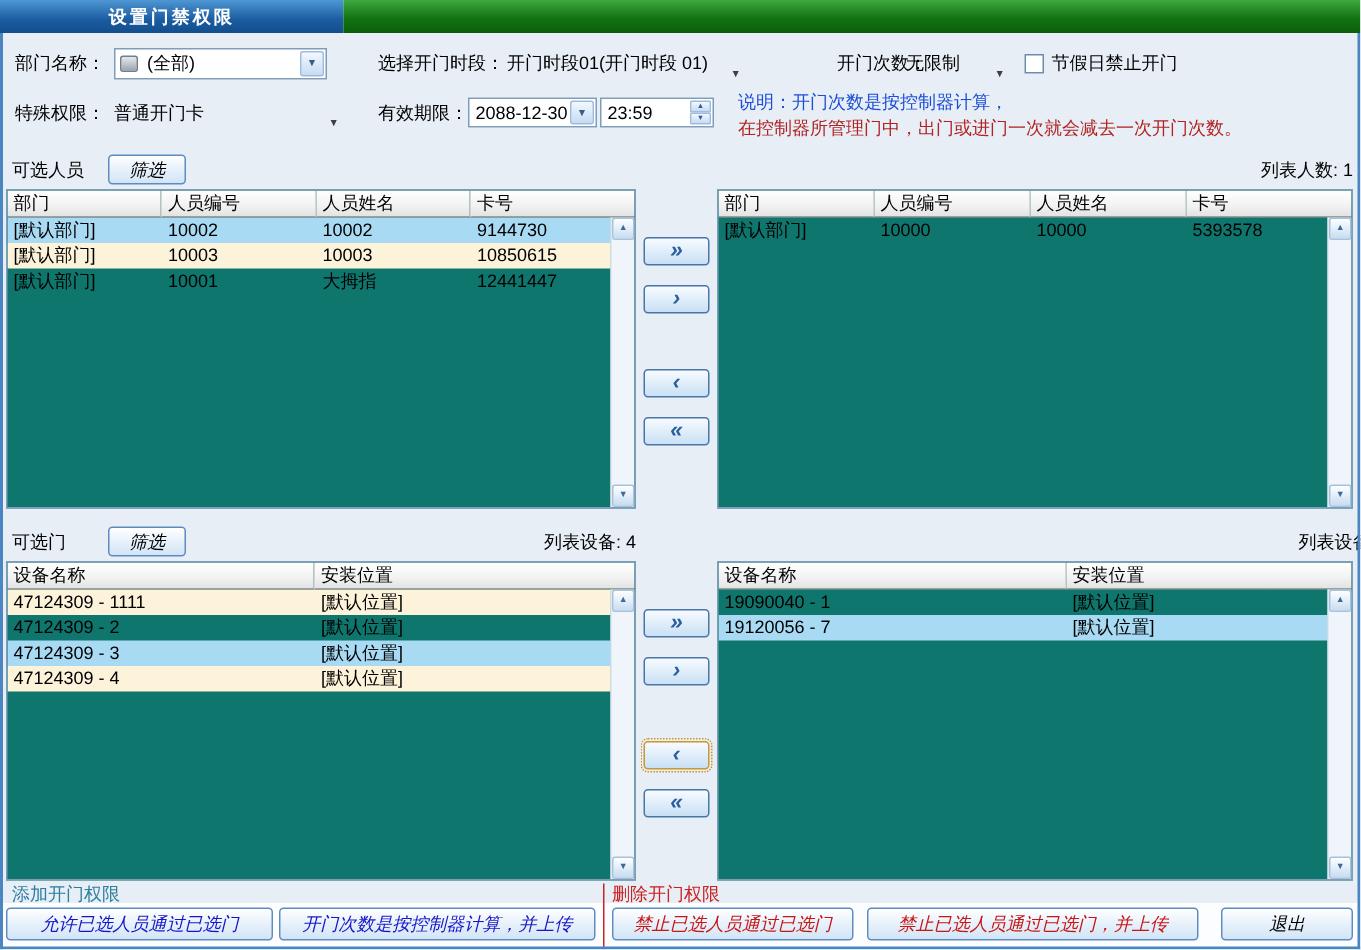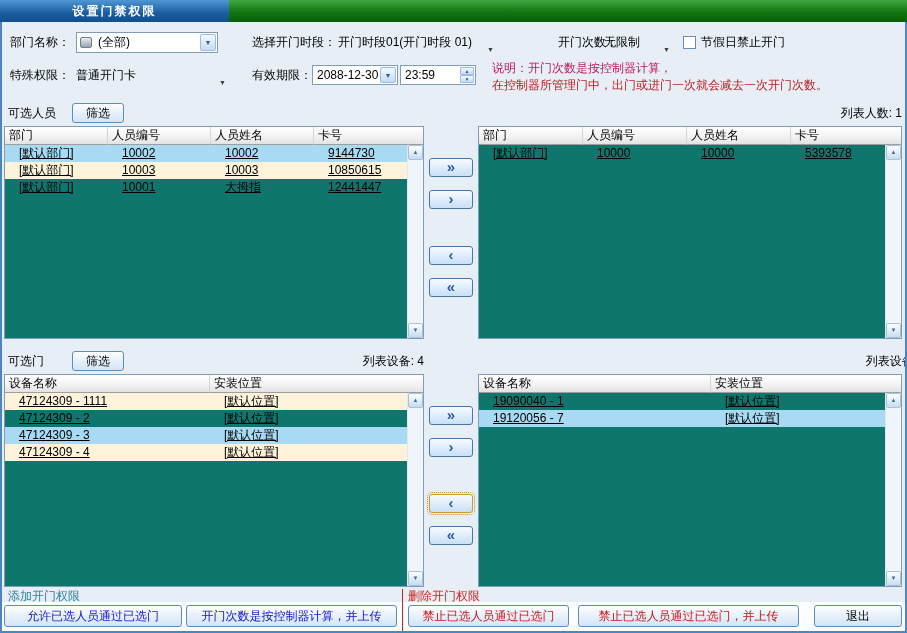--- a/index.html
+++ b/index.html
@@ -14,21 +14,21 @@
   .title-green { position:absolute; left:229px; right:0; top:0; height:22px;
     background:linear-gradient(180deg,#3FA83F,#117411 55%,#0B5E0B); }
 
   
   .edge { position:absolute; background:#4C86C2; }
 
   
   .lbl { position:absolute; line-height:21px; white-space:nowrap; }
   .cnt { position:absolute; line-height:21px; text-align:right; white-space:nowrap; }
   .note { position:absolute; line-height:15px; white-space:nowrap; }
-  .n1 { color:#be185d; }
+  .n1 { color:#1d4ed8; }
   .n2 { color:#B22222; }
   .group-add { color:#2E7F9E; line-height:14px; }
   .group-remove { color:#CC2222; line-height:14px; }
   .vline-red { position:absolute; left:402px; top:589px; width:1px; height:44px; background:#CC2222; }
   .foot-strip { position:absolute; left:0; top:602px; width:907px; height:31px; background:#FBFDFE; }
 
   
   .combo { position:absolute; height:21px; background:#fff; border:1px solid #7F9DB9; }
   .combo .cval { position:absolute; left:4px; top:0; right:18px; line-height:19px; white-space:nowrap; overflow:hidden; }
   .combo .cval.icon-pad { left:21px; }
@@ -50,39 +50,39 @@
   .spup,.spdn { position:absolute; right:1px; width:14px; height:8px;
     background:linear-gradient(180deg,#F2F8FE,#C6DCF3); border:1px solid #9EBADF; border-radius:1px; text-align:center; }
   .spup { top:1px; } .spdn { bottom:1px; }
   .spup i,.spdn i { font-size:5px; color:#3A5A8C; line-height:6px; display:block; font-style:normal; }
 
   
   .chk { position:absolute; width:13px; height:13px; background:#fff; border:1px solid #6A8CB0; }
 
   
   .btn { position:absolute; border:1px solid #5E8CC0; border-radius:3px;
-    background:linear-gradient(180deg,#FFFFFF,#E9F2FB 45%,#D2E5F6); text-align:center; cursor:default; }
+    background:linear-gradient(180deg,#FFFFFF,#E9F2FB 45%,#D2E5F6); text-align:center; cursor:default;font-style:italic; }
   .btn-sm { height:20px; line-height:18px; }
   .xfer { width:44px; height:19px; line-height:16px; font-size:15px; font-weight:bold; color:#2B5F9E;
     border-color:#4876A8; background:linear-gradient(180deg,#F7FBFF,#C9E0F5); }
   .xfer.focused { outline:1px dotted #CE8E1C; outline-offset:1px; border-color:#C89A30; }
   .footbtn { height:22px; line-height:20px; }
   .t-blue { color:#1616C8; } .t-red { color:#C81616; }
 
   
   .tbl { position:absolute; background:#0f766e; border:1px solid #7F9DB9; overflow:hidden; }
   .thead { display:flex; height:18px; width:100%; }
   .th { background:linear-gradient(180deg,#FFFFFF,#F2F2F2 60%,#E3E3E3);
     border-right:1px solid #D5D5D5; border-bottom:1px solid #9E9E9E;
     padding-left:4px; line-height:16px; overflow:hidden; white-space:nowrap; }
   .thx { flex:1; border-right:none; }
   .tr { display:flex; height:17px; line-height:17px; width:calc(100% - 16px); }
   .tr.alt { background:#FDF3DA; }
   .tr.sel { background:#A9DAF3; }
-  .td { padding-left:14px; overflow:hidden; white-space:nowrap;text-decoration:underline; }
+  .td { padding-left:4px; overflow:hidden; white-space:nowrap; }
 
   
   .vscroll { position:absolute; top:18px; right:0; bottom:0; width:16px; background:#EFF5FA; border-left:1px solid #E0E8F0; }
   .sbtn { position:absolute; left:0; width:15px; height:15px;
     background:linear-gradient(180deg,#FDFEFF,#E2EEF9 50%,#C8DCEF); border:1px solid #A8C2DC; border-radius:2px; text-align:center; }
   .sbtn.up { top:0; } .sbtn.down { bottom:0; }
   .sbtn i { font-size:6px; color:#40689A; line-height:13px; display:block; font-style:normal; }
 </style>
 </head>
 <body>

